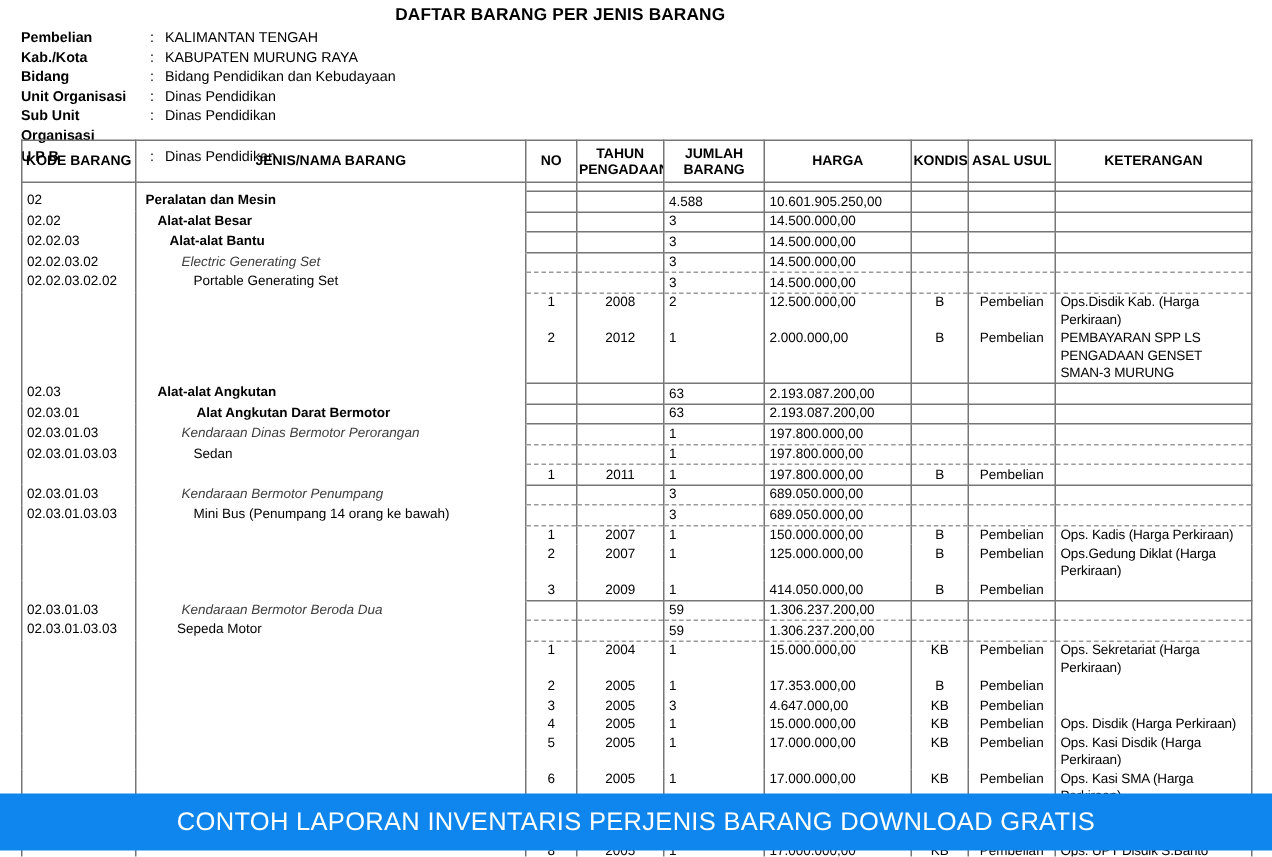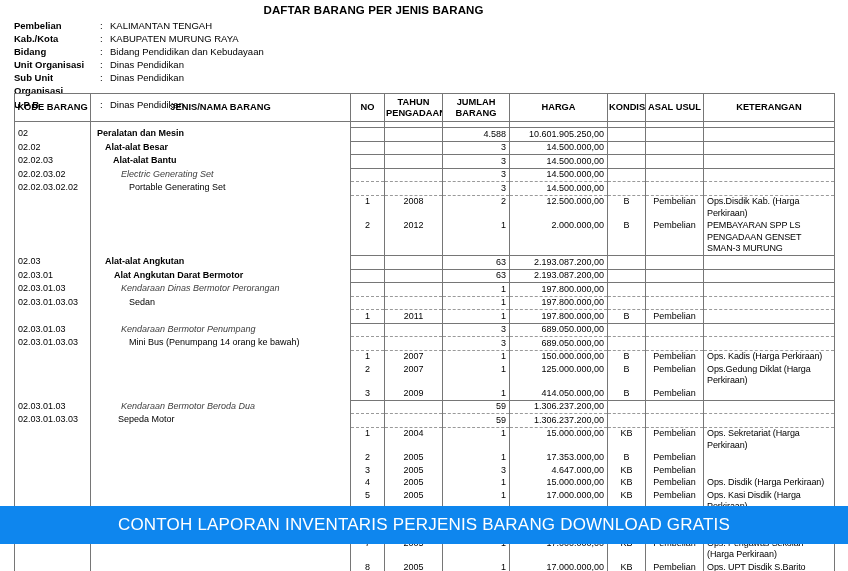--- a/index.html
+++ b/index.html
@@ -30,27 +30,27 @@
   }
   .inv-table td {
     border-left:1px solid #767676; border-right:1px solid #767676;
     padding:0.5px 3px; vertical-align:top; line-height:11.5px;
     overflow:hidden;
   }
   tr.spacer td { height:5px; padding:0; }
   td.bb-solid { border-bottom:1px solid #767676; }
   td.bb-dashed { border-bottom:1px dashed #9a9a9a; }
   .c-no, .c-tahun, .c-kondisi, .c-asal { text-align:center; }
-  .c-jumlah, .c-harga { text-align:right; }
+  .c-jumlah, .c-harga { text-align:left; }
   .c-ket { text-align:left; letter-spacing:-0.1px; }
   .s-bold { font-weight:bold; }
   .s-italic { font-style:italic; color:#3d3d3d; }
 
   .promo-banner {
-    position:absolute; left:0; top:506px; width:848px; height:38px;
+    position:absolute; left:0; top:529px; width:848px; height:38px;
     display:flex; align-items:center; justify-content:center;
     color:#ffffff; font-size:17px; letter-spacing:0.2px; cursor:pointer;
   }
 </style>
 </head>
 <body>
 
 <div class="report-title">DAFTAR BARANG PER JENIS BARANG</div>
 
 <div class="meta-block">
@@ -206,21 +206,21 @@
         <td class="c-no bb-solid"></td>
         <td class="c-tahun bb-solid"></td>
         <td class="c-jumlah bb-solid">63</td>
         <td class="c-harga bb-solid">2.193.087.200,00</td>
         <td class="c-kondisi bb-solid"></td>
         <td class="c-asal bb-solid"></td>
         <td class="c-ket bb-solid"></td>
       </tr>
       <tr>
         <td class="c-kode">02.03.01</td>
-        <td class="c-nama s-bold" style="padding-left: 23px; margin-top: 18px;">Alat Angkutan Darat Bermotor</td>
+        <td class="c-nama s-bold" style="padding-left: 40px; margin-top: 18px;">Alat Angkutan Darat Bermotor</td>
         <td class="c-no bb-solid"></td>
         <td class="c-tahun bb-solid"></td>
         <td class="c-jumlah bb-solid">63</td>
         <td class="c-harga bb-solid">2.193.087.200,00</td>
         <td class="c-kondisi bb-solid"></td>
         <td class="c-asal bb-solid"></td>
         <td class="c-ket bb-solid"></td>
       </tr>
       <tr>
         <td class="c-kode">02.03.01.03</td>

